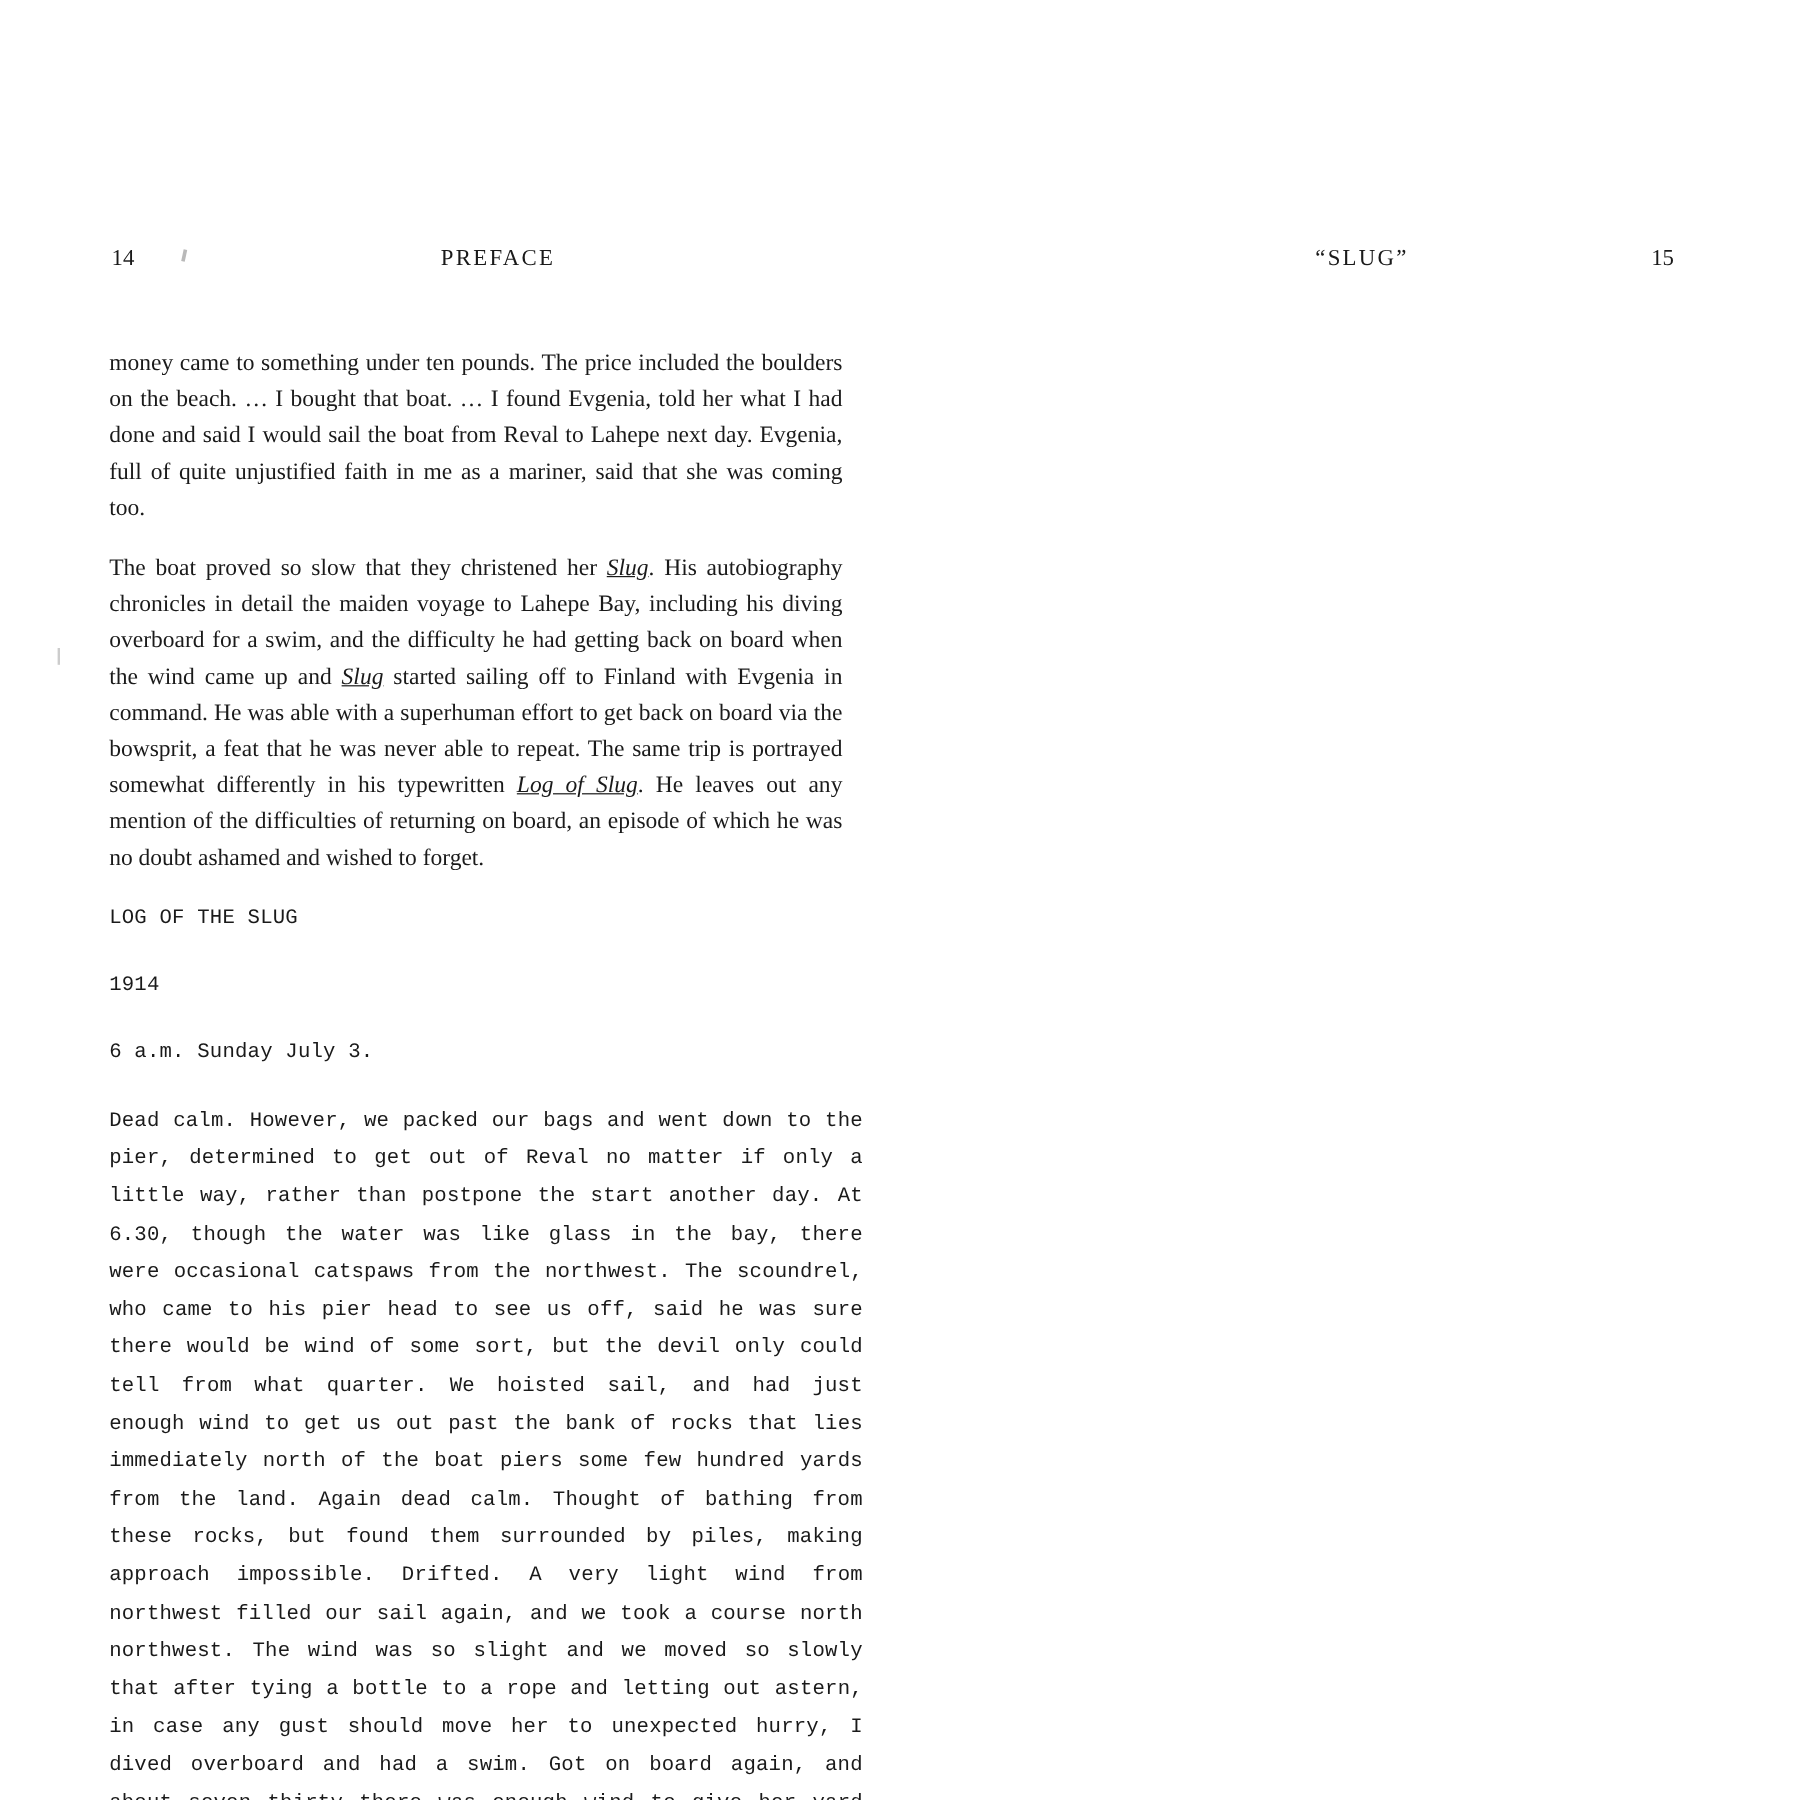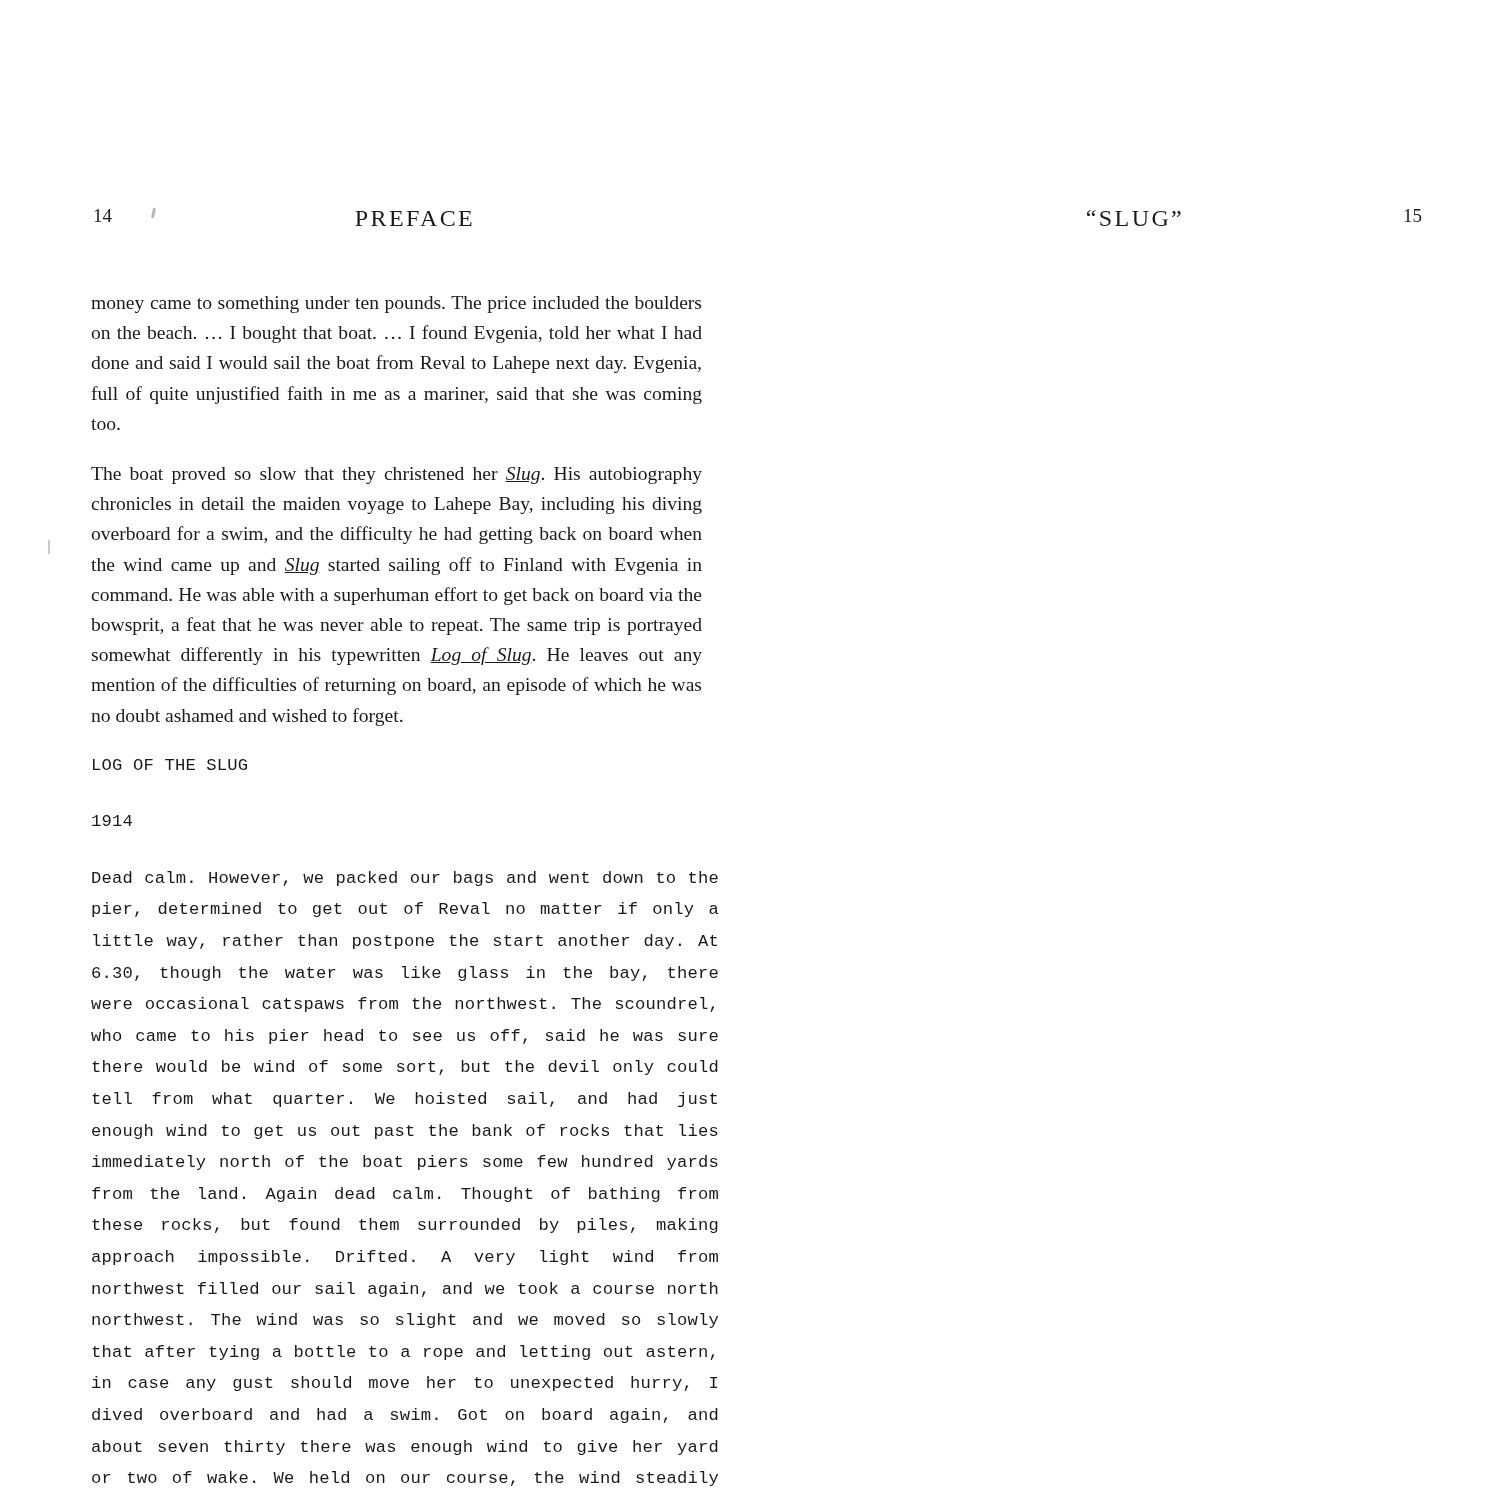--- a/index.html
+++ b/index.html
@@ -44,25 +44,25 @@
     position: absolute;
     top: 0;
     font-size: 19px;
     letter-spacing: 0;
   }
   .runhead .title {
     position: absolute;
     top: 0;
     width: 100%;
     text-align: center;
-    font-size: 24px;
+    font-size: 19px;
     letter-spacing: 0.1em;
   }
   .page-left .folio  { left: 93px; }
-  .page-right .folio { right: 78px; text-align: center; }
+  .page-right .folio { right: 105px; text-align: center; }
   .page-left .title  { left: 0; padding-left: 40px; }
   .page-right .title { left: 0; padding-left: 10px; }
 
   .speck {
     position: absolute;
     background: #b9b9b9;
   }
 
   
   .col {
@@ -118,20 +118,21 @@
 
     <div class="col col-left">
 
       <p class="body">money came to something under ten pounds. The price included the boulders on the beach. … I bought that boat. … I found Evgenia, told her what I had done and said I would sail the boat from Reval to Lahepe next day. Evgenia, full of quite unjustified faith in me as a mariner, said that she was coming too.</p>
 
       <p class="body"><span>The boat proved so slow that they christened her </span><i>Slug</i><span>. His autobiography chronicles in detail the maiden voyage to Lahepe Bay, including his diving overboard for a swim, and the difficulty he had getting back on board when the wind came up and </span><i>Slug</i><span> started sailing off to Finland with Evgenia in command. He was able with a superhuman effort to get back on board via the bowsprit, a feat that he was never able to repeat. The same trip is portrayed somewhat differently in his typewritten </span><i>Log of Slug</i><span>. He leaves out any mention of the difficulties of returning on board, an episode of which he was no doubt ashamed and wished to forget.</span></p>
 
       <div class="mono">
         <p class="mono-line gap-before">LOG OF THE SLUG</p>
         <p class="mono-line">1914</p>
+        <p class="mono-line">6 a.m. Sunday July 3.</p>
         <p class="mono-body">Dead calm. However, we packed our bags and went down to the pier, determined to get out of Reval no matter if only a little way, rather than postpone the start another day. At 6.30, though the water was like glass in the bay, there were occasional catspaws from the northwest. The scoundrel, who came to his pier head to see us off, said he was sure there would be wind of some sort, but the devil only could tell from what quarter. We hoisted sail, and had just enough wind to get us out past the bank of rocks that lies immediately north of the boat piers some few hundred yards from the land. Again dead calm. Thought of bathing from these rocks, but found them surrounded by piles, making approach impossible. Drifted. A very light wind from northwest filled our sail again, and we took a course north northwest. The wind was so slight and we moved so slowly that after tying a bottle to a rope and letting out astern, in case any gust should move her to unexpected hurry, I dived overboard and had a swim. Got on board again, and about seven thirty there was enough wind to give her yard or two of wake. We held on our course, the wind steadily getting a little stronger, till close inshore, north of the mill and south of the wooden pier at Miderando. We were passed by the two masted sailing boat which we had thought of buying the previous day. South of the pier we went about, and with a pleasant but very light wind</p>
       </div>
 
     </div>
   </div>
 
   <div class="page page-right">
 
     <div class="runhead">
       <span class="folio">15</span>

